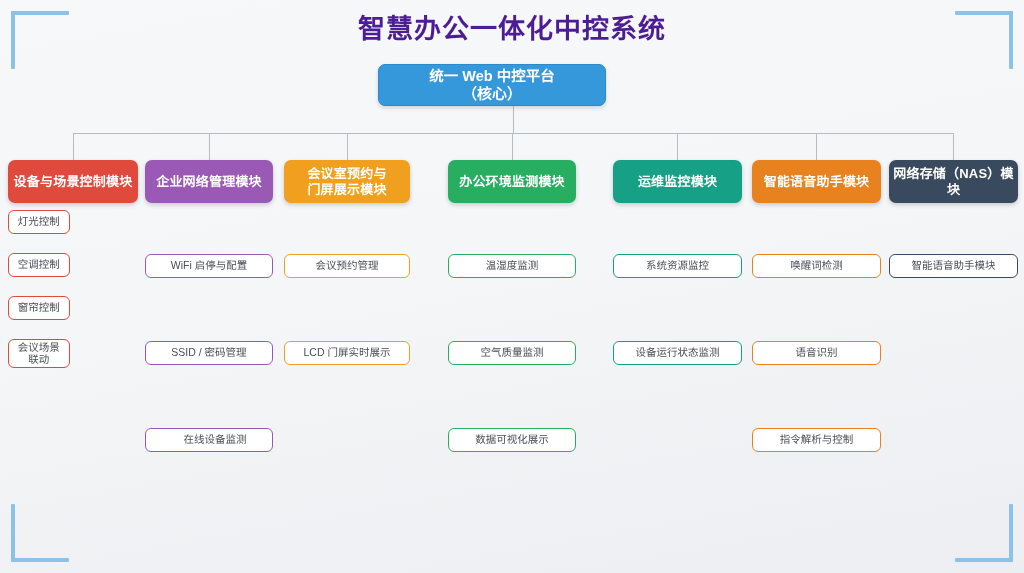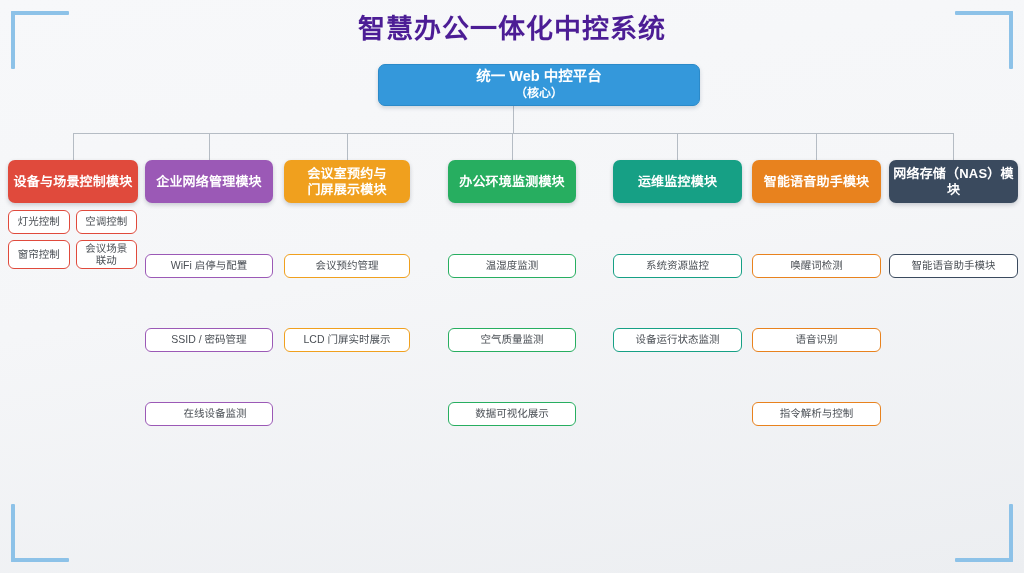--- a/index.html
+++ b/index.html
@@ -81,39 +81,39 @@
     top: 0;
     width: 1024px;
     height: 573px;
   }
 
   
   .core-node {
     position: absolute;
     left: 378px;
     top: 64px;
-    width: 322px;
+    width: 228px;
     height: 42px;
     box-sizing: border-box;
     border-radius: 7px;
     background: #3498db;
     border: 1px solid #2b8ac9;
     color: #ffffff;
     font-size: 14.5px;
     font-weight: bold;
     line-height: 17px;
     display: flex;
     flex-direction: column;
     align-items: center;
     justify-content: center;
     box-shadow: 0 2px 4px rgba(40,70,100,0.20);
     text-align: center;
   }
   .core-node .sub {
-    font-size: 12px;
+    font-size: 15px;
   }
 
   
   .module {
     position: absolute;
     top: 160px;
   }
   .module-header {
     box-sizing: border-box;
     width: 100%;
@@ -128,21 +128,21 @@
     justify-content: center;
     text-align: center;
     padding: 0 4px;
     box-shadow: 0 2px 4px rgba(40,50,70,0.22);
     letter-spacing: 0.2px;
   }
   .leaf-list {
     margin-top: 7px;
     display: flex;
     flex-wrap: wrap;
-    gap: 6px;
+    gap: 19px;
   }
   .leaf {
     box-sizing: border-box;
     background: #ffffff;
     border: 1.4px solid #cccccc;
     border-radius: 6px;
     min-height: 24px;
     font-size: 10.5px;
     color: #4a4f55;
     line-height: 11.5px;

